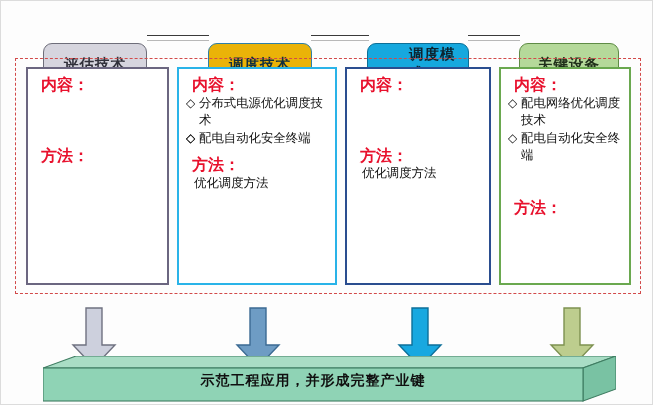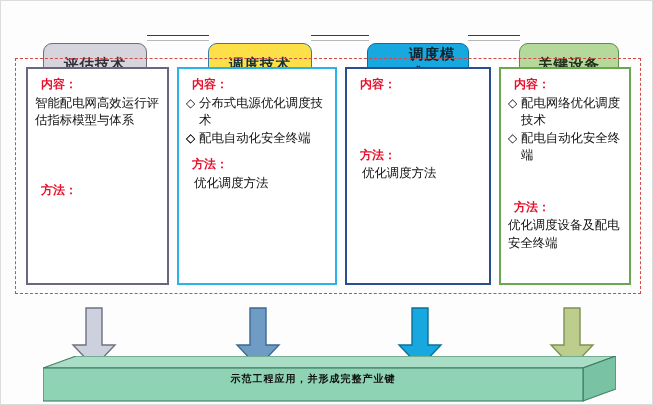--- a/index.html
+++ b/index.html
@@ -32,21 +32,21 @@
     position:absolute;top:10px;height:42px;
     border-radius:9px;
     display:flex;align-items:center;justify-content:center;
     font-size:14.5px;font-weight:bold;
     letter-spacing:1px;
     box-sizing:border-box;
     color:#1a1a1a;
     margin-top:24px;
   }
   .hdr-1{background:#d6d5de;border:1.4px solid #6e6e7a;color:#30303a;}
-  .hdr-2{background:#fde047;border:1.4px solid #2f7fa8;color:#13303d;text-decoration:underline;}
+  .hdr-2{background:#eab308;border:1.4px solid #2f7fa8;color:#13303d;text-decoration:underline;}
   .hdr-3{background:#16a8de;border:1.4px solid #0d6f97;color:#0c2430;}
   .hdr-4{background:#b5d99a;border:1.4px solid #5f8c46;color:#20301a;}
 
   
   .dashed-zone{
     position:absolute;
     left:14px;top:57px;width:626px;height:236px;
     border:1.6px dashed #d24a4a;
     box-sizing:border-box;
     background:transparent;
@@ -62,21 +62,21 @@
     line-height:17.5px;
     color:#111;
     overflow:hidden;
   }
   .cbox-1{left:25px;width:143px;border:2.2px solid #6b6680;}
   .cbox-2{left:176px;width:160px;border:2.2px solid #29b3e8;}
   .cbox-3{left:344px;width:146px;border:2.2px solid #2a4d8f;}
   .cbox-4{left:498px;width:132px;border:2.2px solid #6aa84f;}
 
   .lbl{
-    color:#e8112d;font-weight:bold;font-size:12px;
+    color:#e8112d;font-weight:bold;font-size:16px;
     display:block;margin-bottom:1px;
   }
   .lbl-indent{margin-left:6px;}
   .body-text{display:block;}
   .plain{display:block;}
   .plain-indent{margin-left:8px;}
   .bullet-list{margin:0;padding:0;list-style:none;}
   .bullet-list li{
     position:relative;padding-left:13px;margin:0;
   }
@@ -95,21 +95,21 @@
   .arrow svg{display:block;width:46px;height:62px;}
 
   
   .slab{
     position:absolute;left:42px;top:355px;width:573px;height:46px;
   }
   .slab svg{display:block;}
   .slab-label{
     position:absolute;left:0;top:16px;width:540px;
     text-align:center;
-    font-size:10px;font-weight:bold;letter-spacing:1px;
+    font-size:14px;font-weight:bold;letter-spacing:1px;
     color:#101010;
   }
 </style>
 </head>
 <body>
 
 <div id="stage">
 
   <div class="hdr-row">
 
@@ -131,21 +131,20 @@
 
     <div class="hdr hdr-4" style="left:518px;width:100px;">
       <span>关键设备</span>
     </div>
   </div>
 
   <div class="dashed-zone"></div>
 
   <div class="cbox cbox-1">
     <span class="lbl lbl-indent">内容：</span>
-    <span class="body-text">智能配电网高效运行评估指标模型与体系</span>
     <span class="gap-xl"></span>
     <span class="lbl lbl-indent">方法：</span>
   </div>
 
   <div class="cbox cbox-2">
     <span class="lbl lbl-indent">内容：</span>
     <ul class="bullet-list">
       <li>
         <span class="dia">◇</span>
         <span>分布式电源优化调度技术</span>
@@ -177,21 +176,20 @@
         <span class="dia">◇</span>
         <span>配电网络优化调度技术</span>
       </li>
       <li>
         <span class="dia">◇</span>
         <span>配电自动化安全终端</span>
       </li>
     </ul>
     <span class="gap-lg"></span>
     <span class="lbl lbl-indent">方法：</span>
-    <span class="plain">优化调度设备及配电安全终端</span>
   </div>
 
   <div class="arrow" style="left:70px;top:306px;">
     <svg viewBox="0 0 46 62" xmlns="http://www.w3.org/2000/svg">
       <polygon points="15,1 31,1 31,38 44,38 23,60 2,38 15,38" fill="#cdd0dd" stroke="#6f7180" stroke-width="1.4"></polygon>
     </svg>
   </div>
 
   <div class="arrow" style="left:234px;top:306px;">
     <svg viewBox="0 0 46 62" xmlns="http://www.w3.org/2000/svg">

